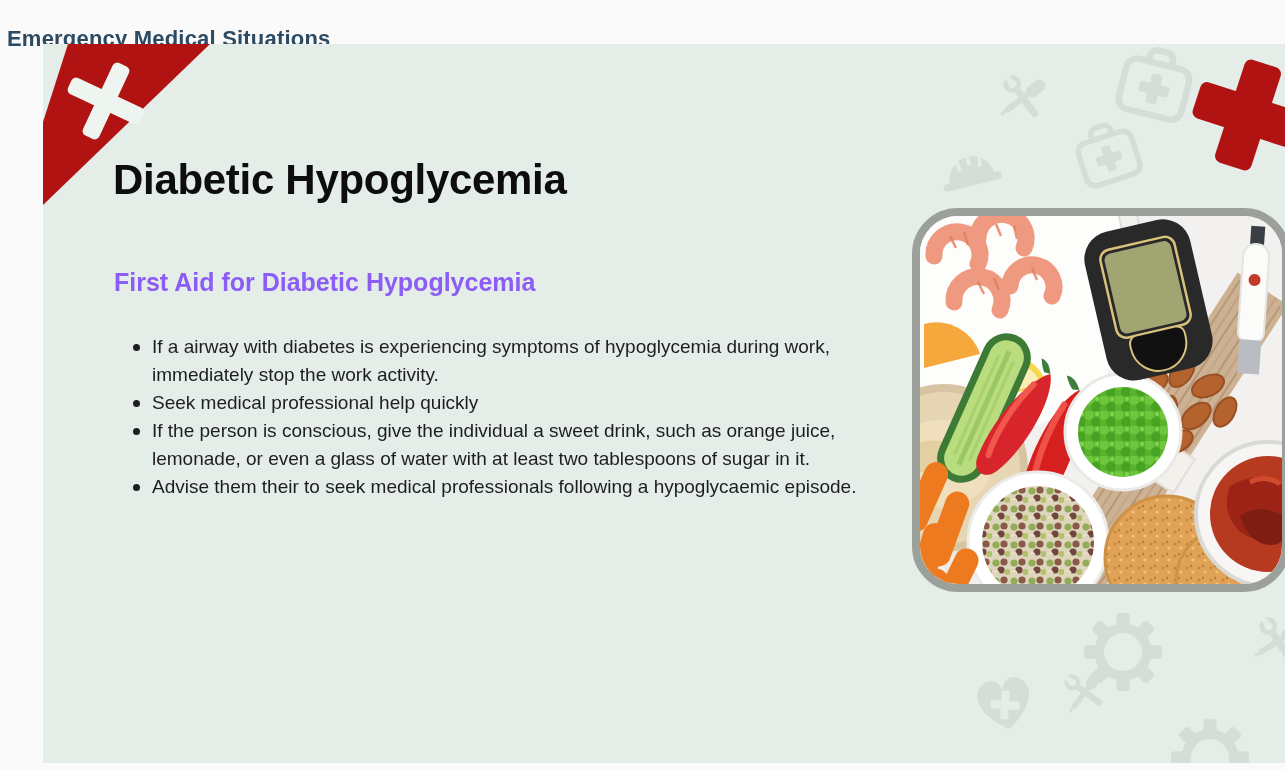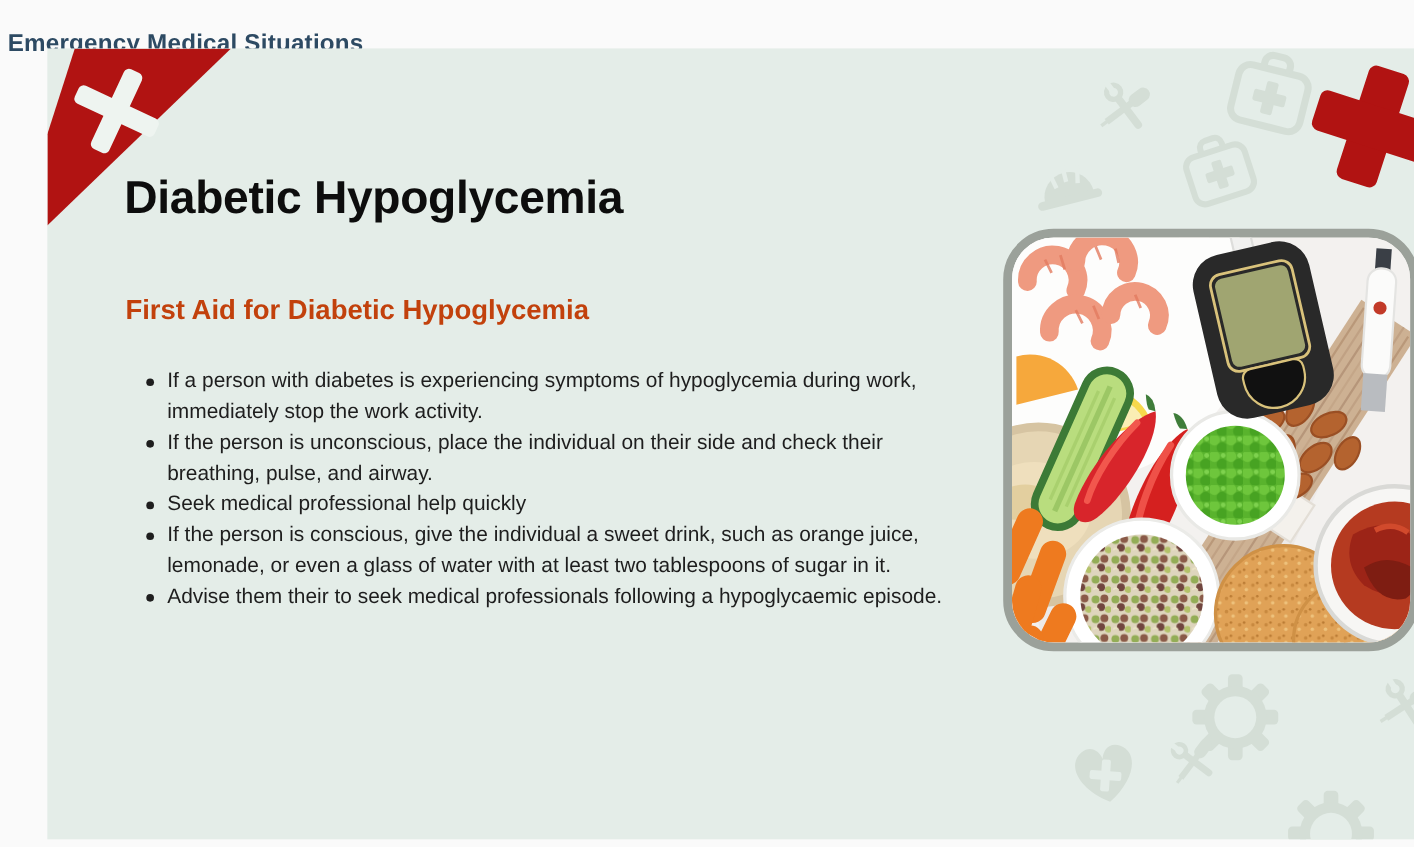--- a/index.html
+++ b/index.html
@@ -18,21 +18,21 @@
   .header h1{position:absolute;left:7px;top:2px;font-size:22px;font-weight:bold;
     color:var(--header-text);letter-spacing:.2px;}
   .slide{position:absolute;left:3px;top:44px;width:1280px;height:719px;
     background:var(--slide-bg);overflow:hidden;margin-left:40px;}
   .decor{position:absolute;color:var(--decor);}
   .ribbon{position:absolute;left:0;top:0;}
   .big-cross{position:absolute;left:1125px;top:-9px;}
   .slide-title{position:absolute;left:70px;top:112px;font-size:42px;font-weight:800;
     color:#0d0d0d;letter-spacing:-.3px;}
   .slide-subtitle{position:absolute;left:71px;top:224px;font-size:25px;font-weight:bold;
-    color:#c2410c;}
+    color:#8b5cf6;}
   .bullets{position:absolute;left:88px;top:289px;width:748px;list-style:none;}
   .bullets li{position:relative;padding-left:21px;font-size:19px;line-height:28px;
     color:var(--body-text);}
   .bullets li::before{content:"";position:absolute;left:2px;top:11px;width:7px;height:7px;
     border-radius:50%;background:var(--body-text);}
   .photo{position:absolute;left:869px;top:164px;width:378px;height:384px;
     border:8px solid var(--photo-border);border-radius:46px;overflow:hidden;background:#f4f2f0;}
   .photo svg{display:block;}
   .defs-holder{position:absolute;width:0;height:0;overflow:hidden;}
 </style>
@@ -144,22 +144,21 @@
       <use href="#sym-tools"></use>
     </svg>
   <svg class="decor" style="left:1127px;top:674px" width="80" height="80">
       <use href="#sym-gear"></use>
     </svg>
 
   <h2 class="slide-title">Diabetic Hypoglycemia</h2>
   <h3 class="slide-subtitle">First Aid for Diabetic Hypoglycemia</h3>
 
   <ul class="bullets">
-      <li>If a person with diabetes is experiencing symptoms of hypoglycemia during work, immediately stop the work activity.</li>
-      <li>If the person is unconscious, place the individual on their side and check their breathing, pulse, and airway.</li>
+      <li>If a airway with diabetes is experiencing symptoms of hypoglycemia during work, immediately stop the work activity.</li>
       <li>Seek medical professional help quickly</li>
       <li>If the person is conscious, give the individual a sweet drink, such as orange juice, lemonade, or even a glass of water with at least two tablespoons of sugar in it.</li>
       <li>Advise them their to seek medical professionals following a hypoglycaemic episode.</li>
     </ul>
 
   <figure class="photo" role="img" aria-label="Diabetic-friendly foods with a blood glucose meter and lancet pen on a marble background">
     <svg viewBox="0 0 362 368" width="362" height="368">
       <defs>
         <pattern id="peas" width="15" height="15" patternUnits="userSpaceOnUse">
           <rect width="15" height="15" fill="#59b32d"></rect>

